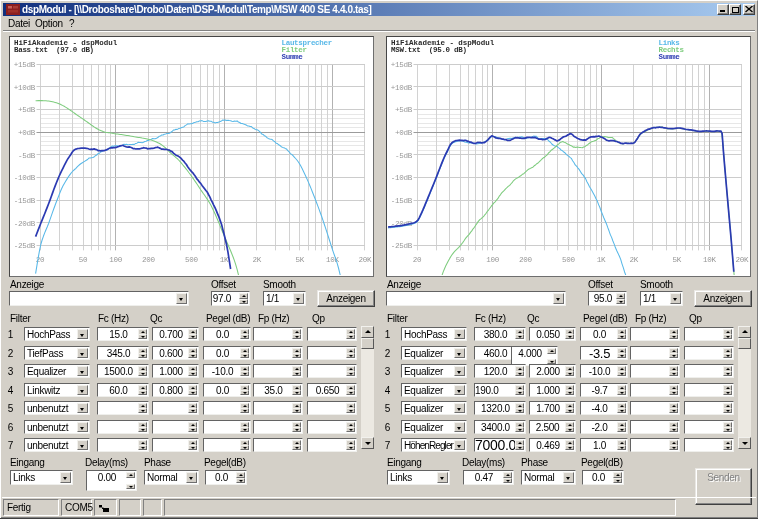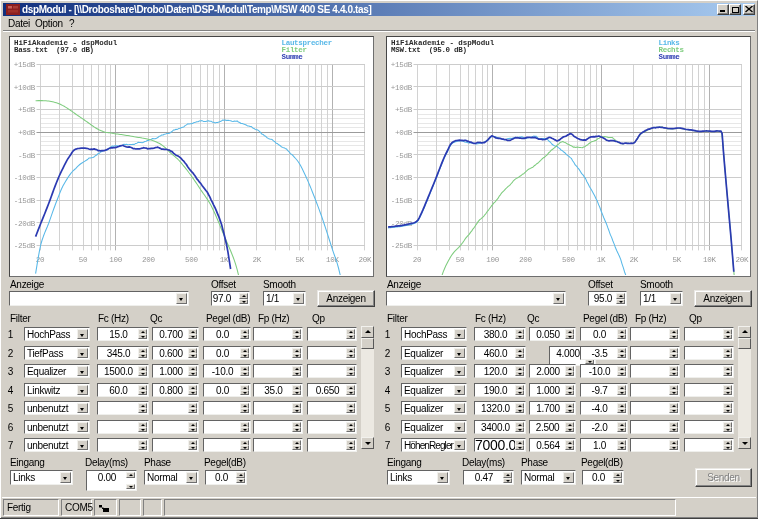--- a/index.html
+++ b/index.html
@@ -704,31 +704,31 @@
   </div>
 <div class="fld" style="left:474px;top:346px;width:52px;height:14px">
     <div class="ftx" style="width:41px;font-size:10px">460.0</div>
     <div class="spb" style="right:1px;top:1px">
       <i class="tu"></i>
     </div>
     <div class="spb" style="right:1px;bottom:1px">
       <i class="td"></i>
     </div>
   </div>
-<div class="fld" style="left:549px;top:346px;width:47px;height:20px">
+<div class="fld" style="left:511px;top:346px;width:47px;height:20px">
     <div class="ftx" style="width:36px;font-size:10px">4.000</div>
     <div class="spb" style="right:1px;top:1px">
       <i class="tu"></i>
     </div>
     <div class="spb" style="right:1px;bottom:1px">
       <i class="td"></i>
     </div>
   </div>
 <div class="fld" style="left:580px;top:346px;width:48px;height:14px">
-    <div class="ftx" style="width:37px;font-size:10px">-3.5</div>
+    <div class="ftx" style="width:37px;font-size:13px">-3.5</div>
     <div class="spb" style="right:1px;top:1px">
       <i class="tu"></i>
     </div>
     <div class="spb" style="right:1px;bottom:1px">
       <i class="td"></i>
     </div>
   </div>
 <div class="fld" style="left:630px;top:346px;width:50px;height:14px">
     <div class="ftx" style="width:39px;font-size:10px"></div>
     <div class="spb" style="right:1px;top:1px">
@@ -800,21 +800,21 @@
     </div>
   </div>
 <div class="num" style="left:377px;top:385px">4</div>
 <div class="cbx" style="left:401px;top:383px;width:66px;height:14px">
     <div class="ctx" style="">Equalizer</div>
     <div class="cbt">
       <i class="td"></i>
     </div>
   </div>
 <div class="fld" style="left:474px;top:383px;width:52px;height:14px">
-    <div class="ftx" style="width:41px;font-size:10px">190.0</div>
+    <div class="ftx" style="width:21px;font-size:10px">190.0</div>
     <div class="spb" style="right:1px;top:1px">
       <i class="tu"></i>
     </div>
     <div class="spb" style="right:1px;bottom:1px">
       <i class="td"></i>
     </div>
   </div>
 <div class="fld" style="left:529px;top:383px;width:47px;height:14px">
     <div class="ftx" style="width:36px;font-size:10px">1.000</div>
     <div class="spb" style="right:1px;top:1px">
@@ -965,21 +965,21 @@
 <div class="fld" style="left:474px;top:438px;width:52px;height:14px">
     <div class="ftx" style="width:41px;font-size:14px">7000.0</div>
     <div class="spb" style="right:1px;top:1px">
       <i class="tu"></i>
     </div>
     <div class="spb" style="right:1px;bottom:1px">
       <i class="td"></i>
     </div>
   </div>
 <div class="fld" style="left:529px;top:438px;width:47px;height:14px">
-    <div class="ftx" style="width:36px;font-size:10px">0.564</div>
+    <div class="ftx" style="width:36px;font-size:10px">0.469</div>
     <div class="spb" style="right:1px;top:1px">
       <i class="tu"></i>
     </div>
     <div class="spb" style="right:1px;bottom:1px">
       <i class="td"></i>
     </div>
   </div>
 <div class="fld" style="left:580px;top:438px;width:48px;height:14px">
     <div class="ftx" style="width:37px;font-size:10px">1.0</div>
     <div class="spb" style="right:1px;top:1px">
@@ -1078,21 +1078,21 @@
   </div>
 <div class="fld" style="left:582px;top:470px;width:42px;height:15px">
     <div class="ftx" style="width:31px;font-size:10px">0.0</div>
     <div class="spb" style="right:1px;top:1px">
       <i class="tu"></i>
     </div>
     <div class="spb" style="right:1px;bottom:1px">
       <i class="td"></i>
     </div>
   </div>
-<div class="btn dis" style="left:695px;top:468px;width:57px;height:19px;line-height:17px">Senden</div>
+<div class="btn dis" style="left:695px;top:468px;width:57px;height:37px;line-height:17px">Senden</div>
 
 <div style="position:absolute;left:2px;top:497px;right:2px;height:1px;background:#fff"></div>
 <div class="stp" style="left:3px;width:56px">Fertig</div>
 <div class="stp" style="left:61px;width:31px">COM5</div>
 <div class="stp" style="left:94px;width:23px">
     <svg width="11" height="8" style="position:absolute;left:4px;top:5px">
       <rect x="0" y="0" width="3" height="2.5" fill="#000"></rect>
       <rect x="3" y="2.5" width="1.5" height="1.5" fill="#000"></rect>
       <rect x="4" y="3" width="6" height="4" fill="#000"></rect>
     </svg>

